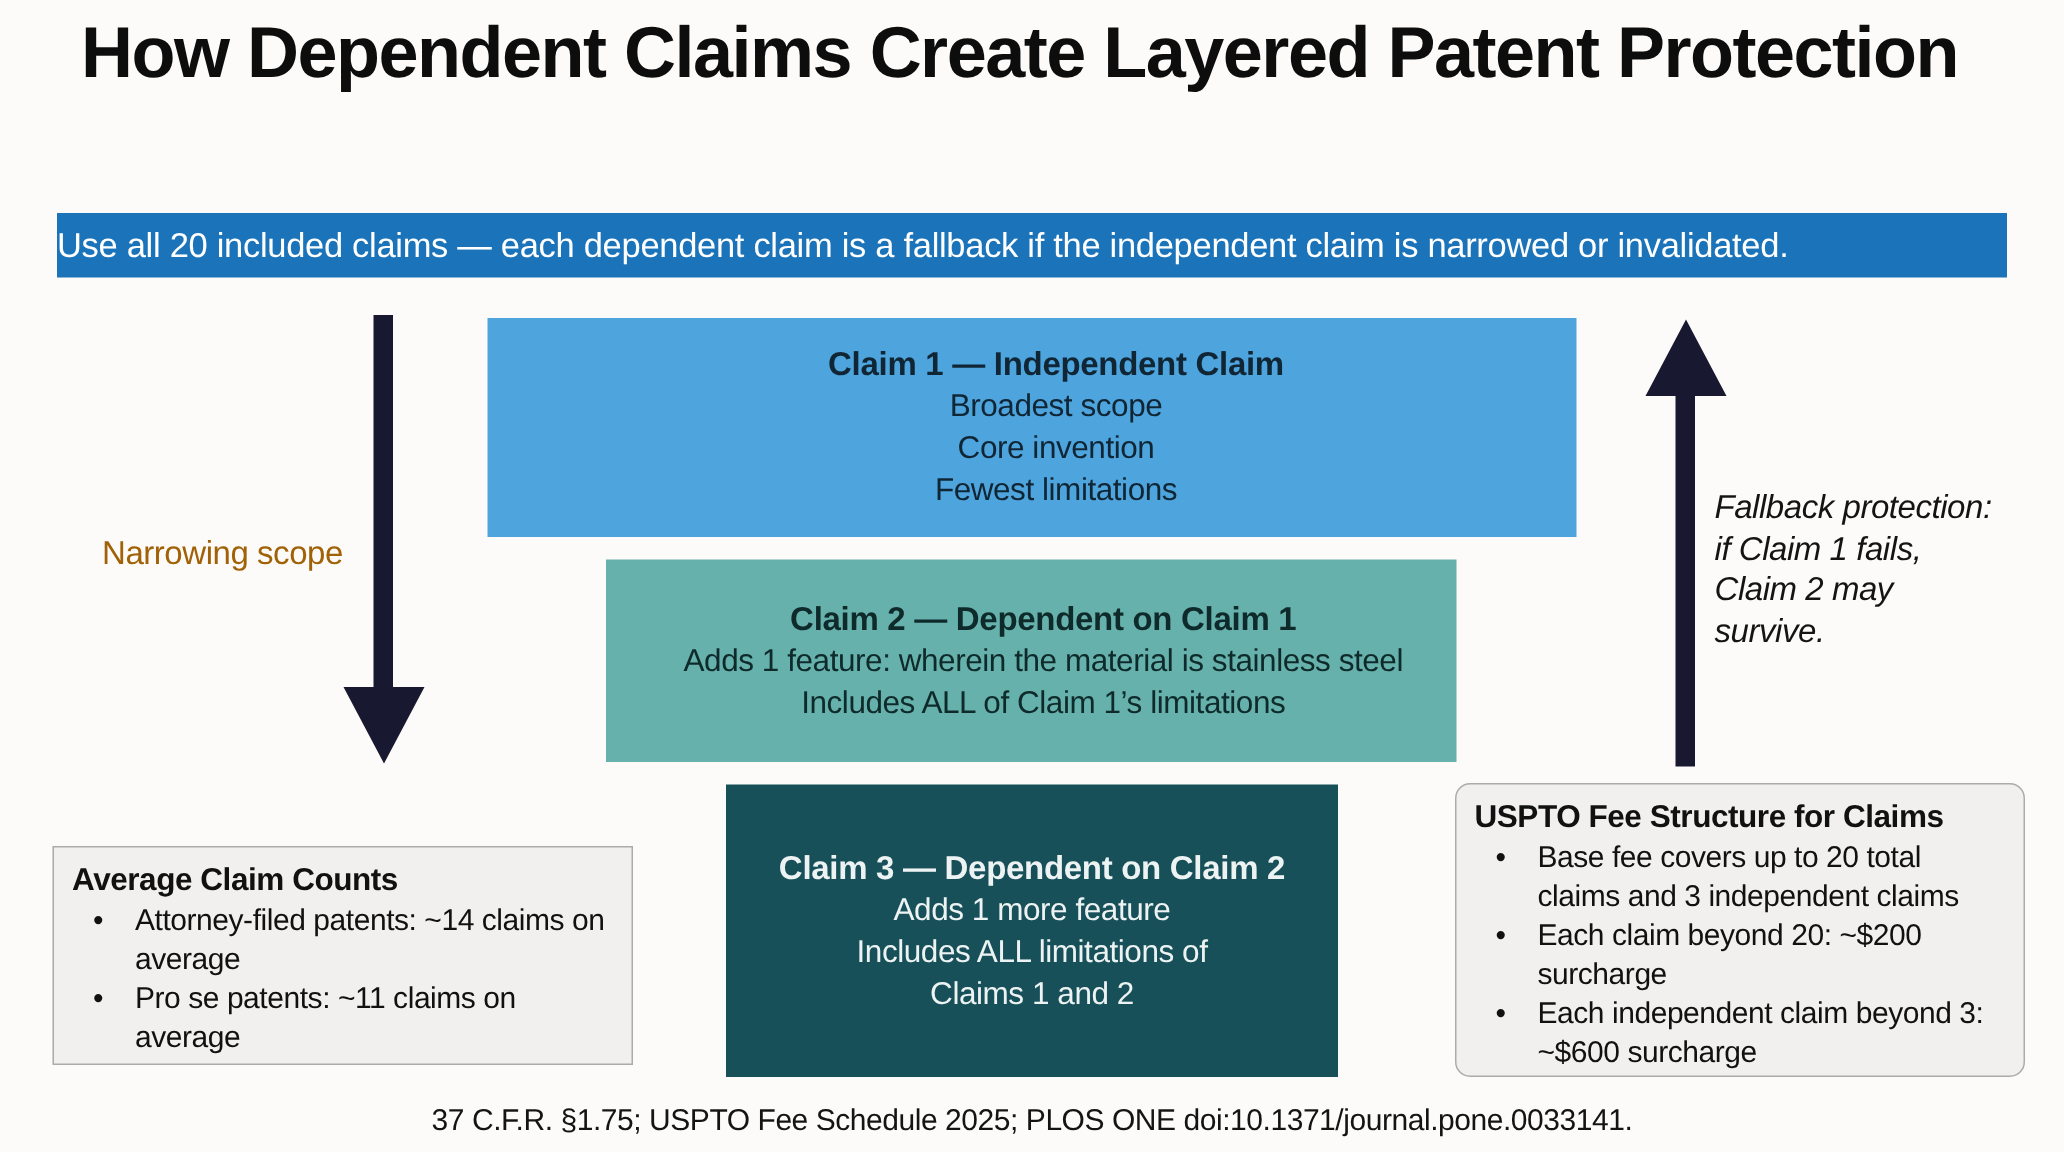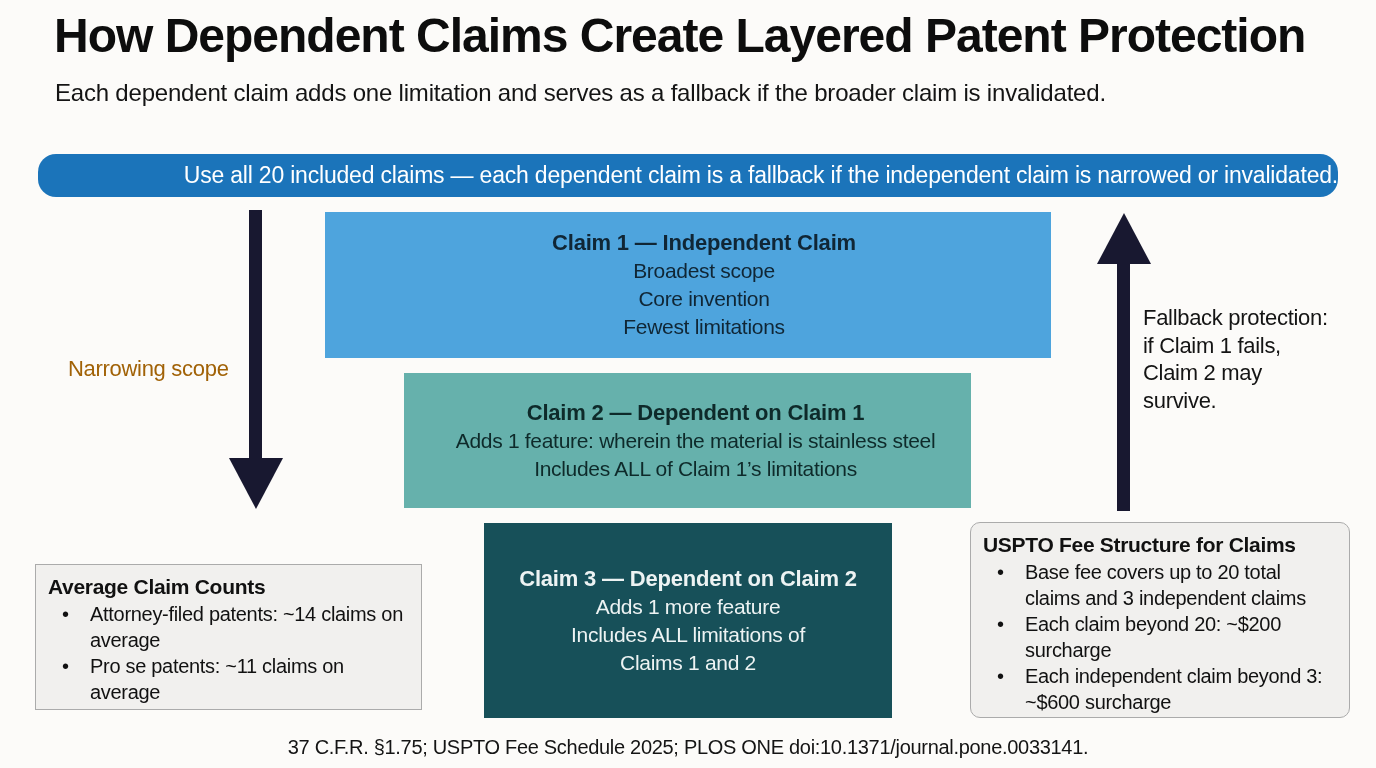--- a/index.html
+++ b/index.html
@@ -12,22 +12,22 @@
     font-size: 48px; font-weight: 700; letter-spacing: -1px; color: #0d0d0d;
     white-space: nowrap;
   }
   .page-subtitle {
     position: absolute; left: 55px; top: 79px;
     font-size: 24px; font-weight: 400; letter-spacing: -0.2px; color: #141414;
     white-space: nowrap;
   }
 
   .banner {
-    position: absolute; left: 38px; top: 154px; width: 1300px; height: 43px;
-    background: #1b74ba; display: flex; align-items: center; justify-content: flex-end; border-radius: 18px;
+    position: absolute; left: 38px; top: 142px; width: 1300px; height: 43px;
+    background: #1b74ba; display: flex; align-items: center; justify-content: flex-start;
   }
   .banner-text { color: #ffffff; font-size: 23px; letter-spacing: -0.2px; white-space: nowrap; }
 
   .claim-box {
     position: absolute; display: flex; flex-direction: column;
     align-items: center; justify-content: center; text-align: center;
   }
   .claim-1 { left: 325px; top: 212px; width: 726px; height: 146px; background: #4ea4dd; color: #102635; padding-left: 32px; }
   .claim-2 { left: 404px; top: 373px; width: 567px; height: 135px; background: #66b1ac; color: #0e2a2a; }
   .claim-3 { left: 484px; top: 523px; width: 408px; height: 195px; background: #175059; color: #edf3f3; }
@@ -46,23 +46,24 @@
     border-left: 27px solid transparent; border-right: 27px solid transparent;
     border-bottom: 51px solid #181830;
   }
   .shaft-up { left: 1117px; top: 262px; width: 13px; height: 249px; }
 
   .narrowing-label {
     position: absolute; left: 68px; top: 356px;
     font-size: 22px; letter-spacing: -0.3px; color: #a16207; white-space: nowrap;
   }
   .fallback-note {
-    position: absolute; left: 1143px; top: 304px; width: 215px;
+    position: absolute; left: 1143px; top: 324px; width: 215px;
     font-size: 22px; line-height: 27.5px; letter-spacing: -0.3px; color: #141414;
     white-space: pre-line;
+    font-style: italic;
   }
 
   .info-box {
     position: absolute; background: #f1f0ee; border: 1px solid #ababab;
     padding: 10px 12px 8px 12px;
   }
   .info-left  { left: 35px;  top: 564px; width: 387px; height: 146px; }
   .info-right { left: 970px; top: 522px; width: 380px; height: 196px; border-radius: 10px; }
   .info-title { font-size: 21px; font-weight: 700; letter-spacing: -0.3px; margin-bottom: 2px; }
   .info-box ul { list-style: none; }
@@ -79,21 +80,20 @@
     position: absolute; left: 0; top: 736px; width: 1376px;
     text-align: center; font-size: 20px; letter-spacing: -0.3px; color: #141414;
   }
 </style>
 </head>
 <body>
 
 <div class="canvas">
 
   <h1 class="page-title">How Dependent Claims Create Layered Patent Protection</h1>
-  <div class="page-subtitle">Each dependent claim adds one limitation and serves as a fallback if the broader claim is invalidated.</div>
 
   <div class="banner" style="background-color: rgb(27, 116, 186);">
     <span class="banner-text">Use all 20 included claims — each dependent claim is a fallback if the independent claim is narrowed or invalidated.</span>
   </div>
 
   <div class="arrow-shaft shaft-down" style="background-color: rgb(24, 24, 48);"></div>
   <div class="head-down" style="border-top-color: rgb(24, 24, 48);"></div>
   <div class="narrowing-label">Narrowing scope</div>
 
   <div class="head-up" style="border-bottom-color: rgb(24, 24, 48);"></div>

